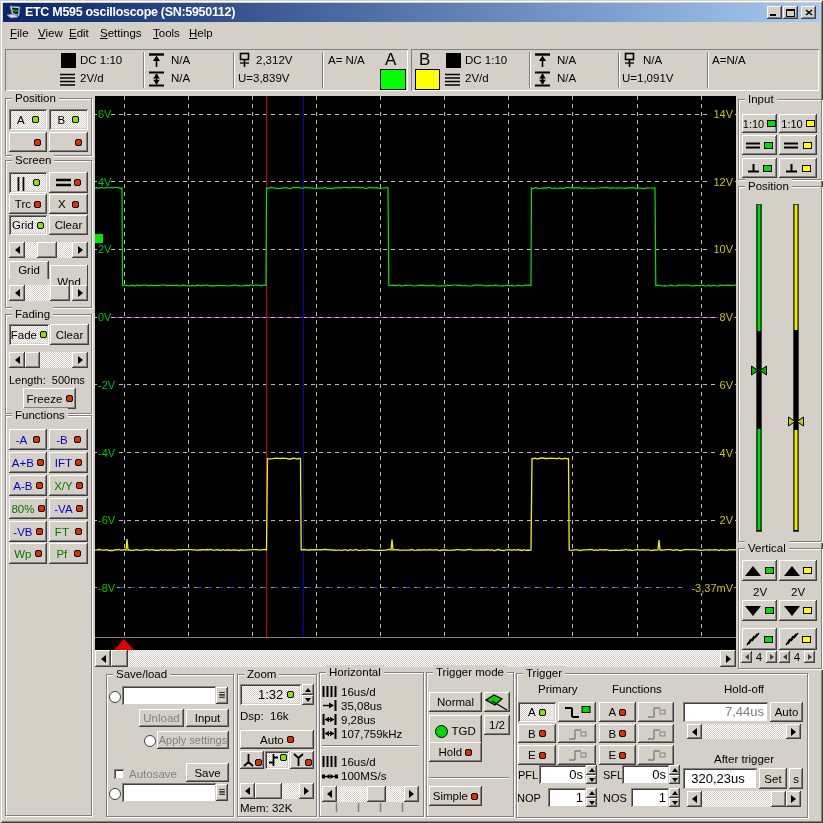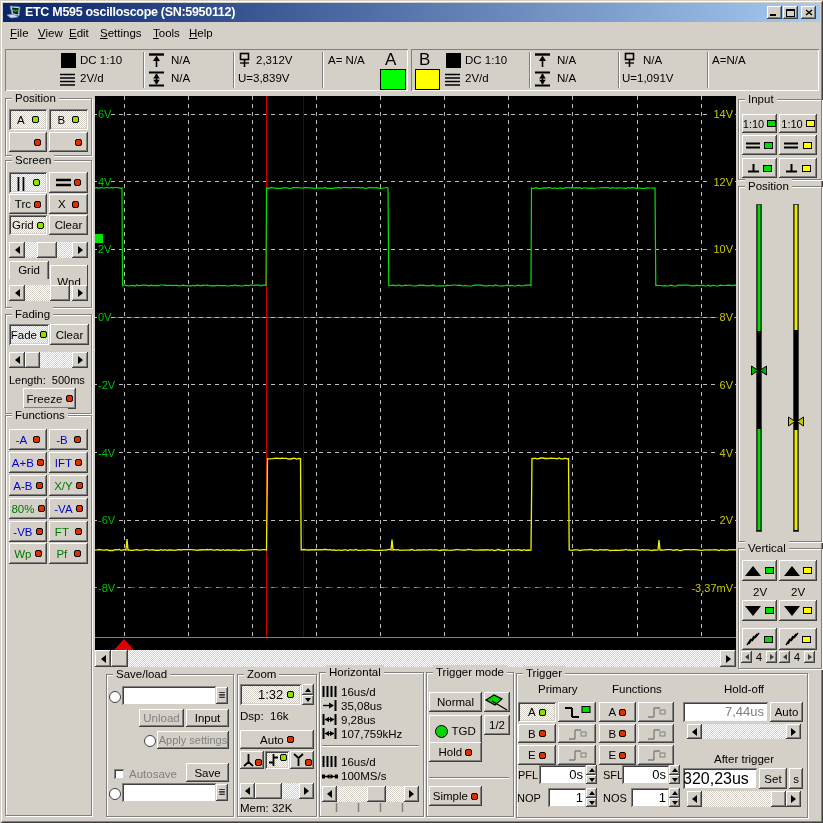--- a/index.html
+++ b/index.html
@@ -522,21 +522,21 @@
 <div class="abs field" style="left:683px;top:702px;width:85px;height:20px;color:#808080;font-size:13px;text-align:right;line-height:20px;padding-right:4px;box-sizing:border-box">7,44us</div>
 <div class="abs btn" style="left:770px;top:702px;width:33px;height:20px">Auto</div>
 <div class="abs dither" style="left:687px;top:724px;width:114px;height:15px"></div>
 <div class="sbtn" style="left:687px;top:724px;width:15px;height:15px">
     <span class="arrow al"></span>
   </div>
 <div class="sbtn" style="left:786px;top:724px;width:15px;height:15px">
     <span class="arrow ar"></span>
   </div>
 <div class="abs" style="left:714px;top:753px">After trigger</div>
-<div class="abs field" style="left:683px;top:768px;width:74px;height:21px;font-size:16px;text-align:left;line-height:21px;padding-right:4px;box-sizing:border-box">320,23us</div>
+<div class="abs field" style="left:683px;top:768px;width:74px;height:21px;font-size:13px;text-align:center;line-height:21px;padding-right:4px;box-sizing:border-box">320,23us</div>
 <div class="abs btn" style="left:759px;top:768px;width:28px;height:21px">Set</div>
 <div class="abs btn" style="left:789px;top:768px;width:14px;height:21px">s</div>
 <div class="abs dither" style="left:687px;top:791px;width:114px;height:16px"></div>
 <div class="sbtn" style="left:687px;top:791px;width:15px;height:16px">
     <span class="arrow al"></span>
   </div>
 <div class="sbtn" style="left:771px;top:791px;width:15px;height:16px"></div>
 <div class="sbtn" style="left:786px;top:791px;width:15px;height:16px">
     <span class="arrow ar"></span>
   </div>

